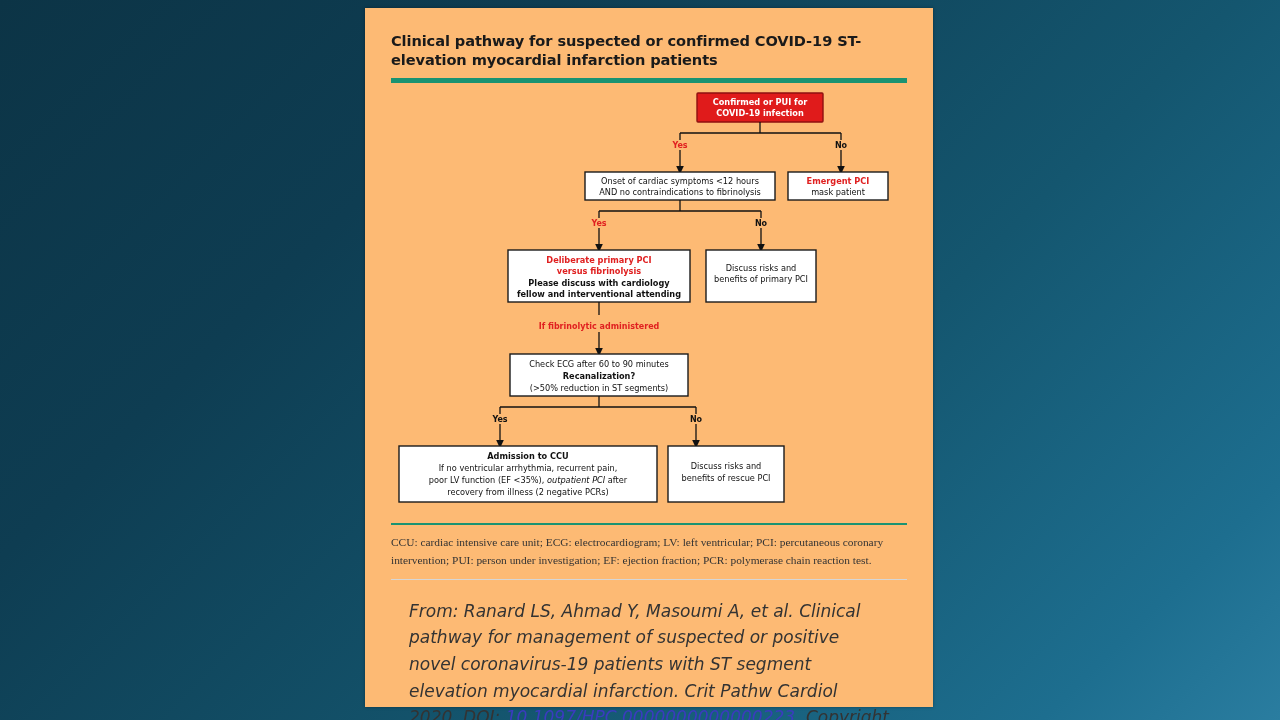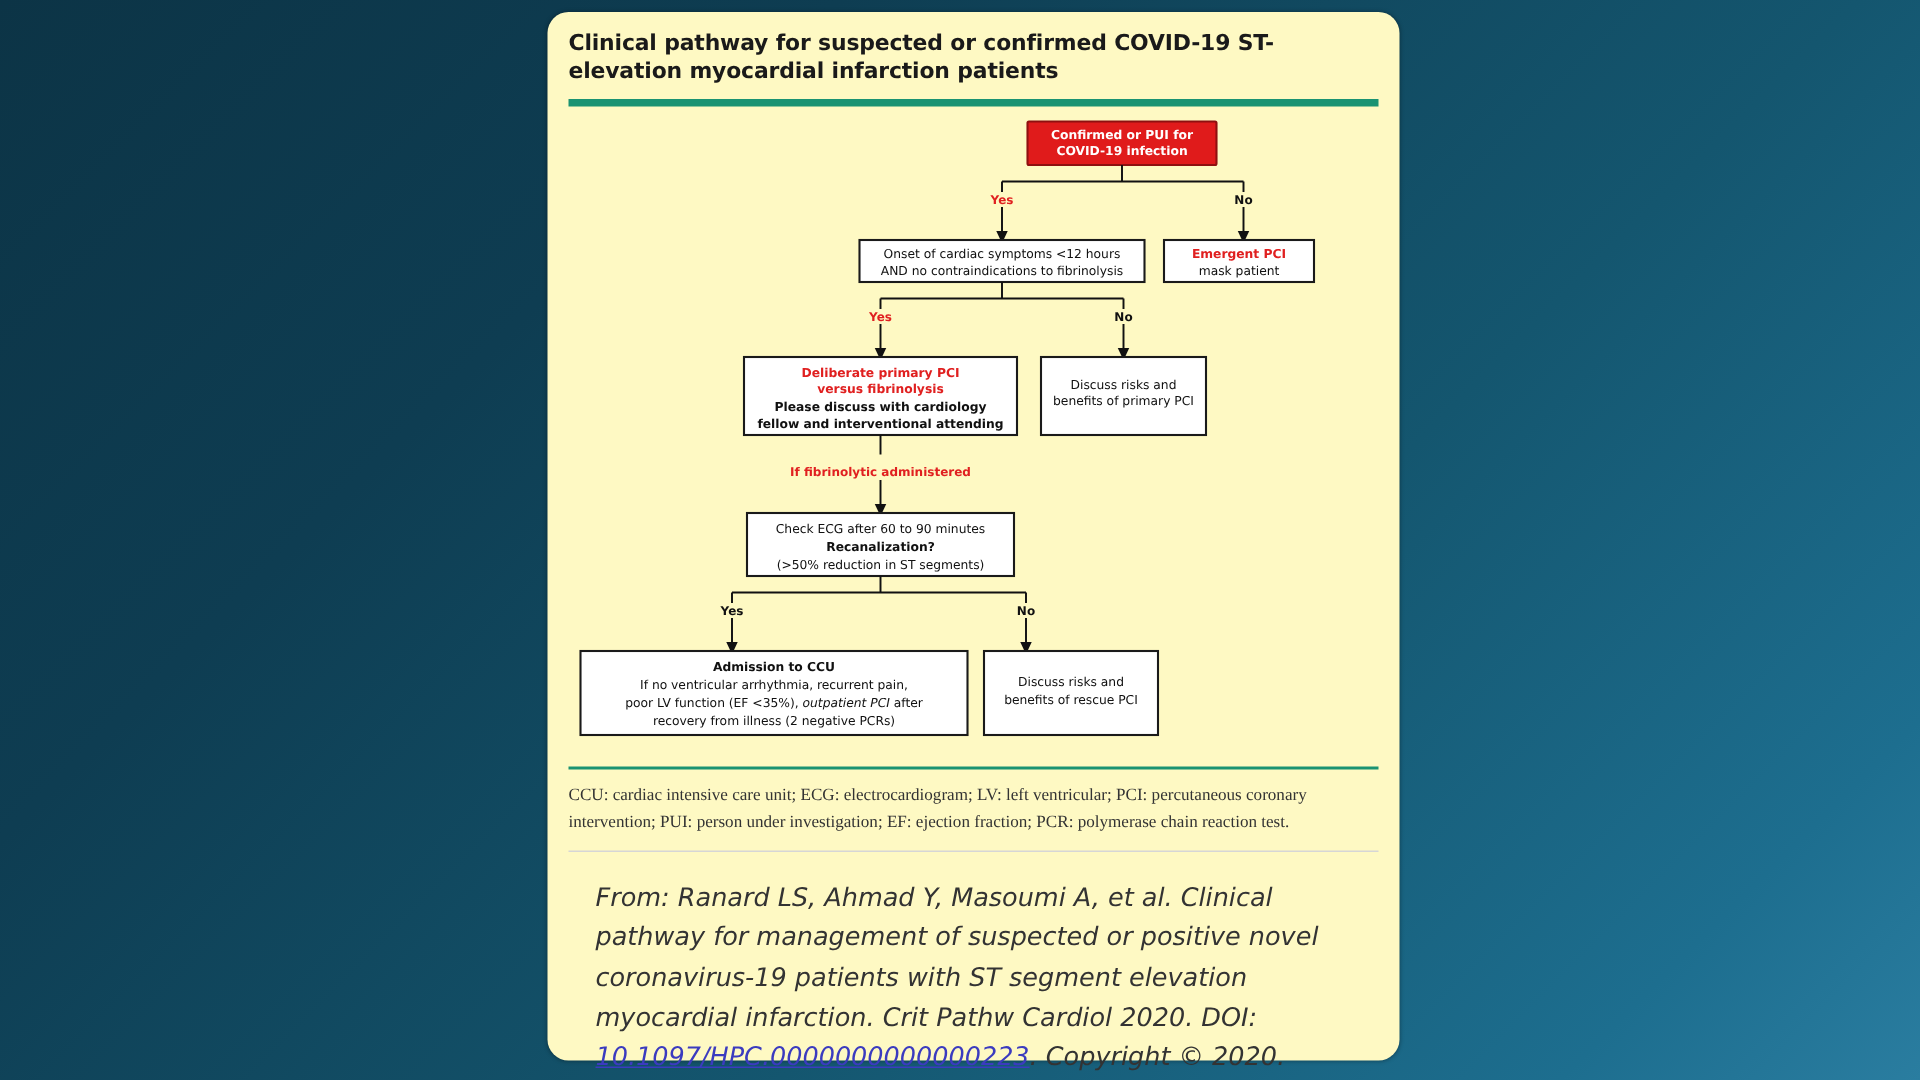--- a/index.html
+++ b/index.html
@@ -3,23 +3,22 @@
 <meta charset="utf-8">
 <style>
   html,body{margin:0;padding:0;}
   body{
     width:1280px;height:720px;overflow:hidden;
     background:linear-gradient(135deg,#0c3446 0%,#0e3d52 28%,#14566f 62%,#1d6e8f 88%,#2a7da0 100%);
     font-family:"DejaVu Sans","Liberation Sans",sans-serif;
   }
   #card{
     position:absolute;left:365px;top:8px;width:568px;height:699px;
-    background:#fef9c3;box-sizing:border-box;padding:0;
+    background:#fdba74;box-sizing:border-box;padding:12px;
     box-shadow:0 0 3px rgba(0,0,0,.35);
-    border-radius:14px;
   }
   .inner{padding:12px 14px 0 14px;}
   #title{
     font-family:"DejaVu Sans","Liberation Sans",sans-serif;
     font-weight:bold;font-size:14.6px;line-height:1.28;color:#1a1a1a;
     letter-spacing:-0.1px;margin:0 0 9px 0;
   }
   .rule-thick{height:5px;background:#1a9372;margin:0 0 4px 0;}
   .rule-thin{height:2px;background:#1a9372;margin:6px 0 9px 0;}
   #flow{display:block;margin:0 auto;}

